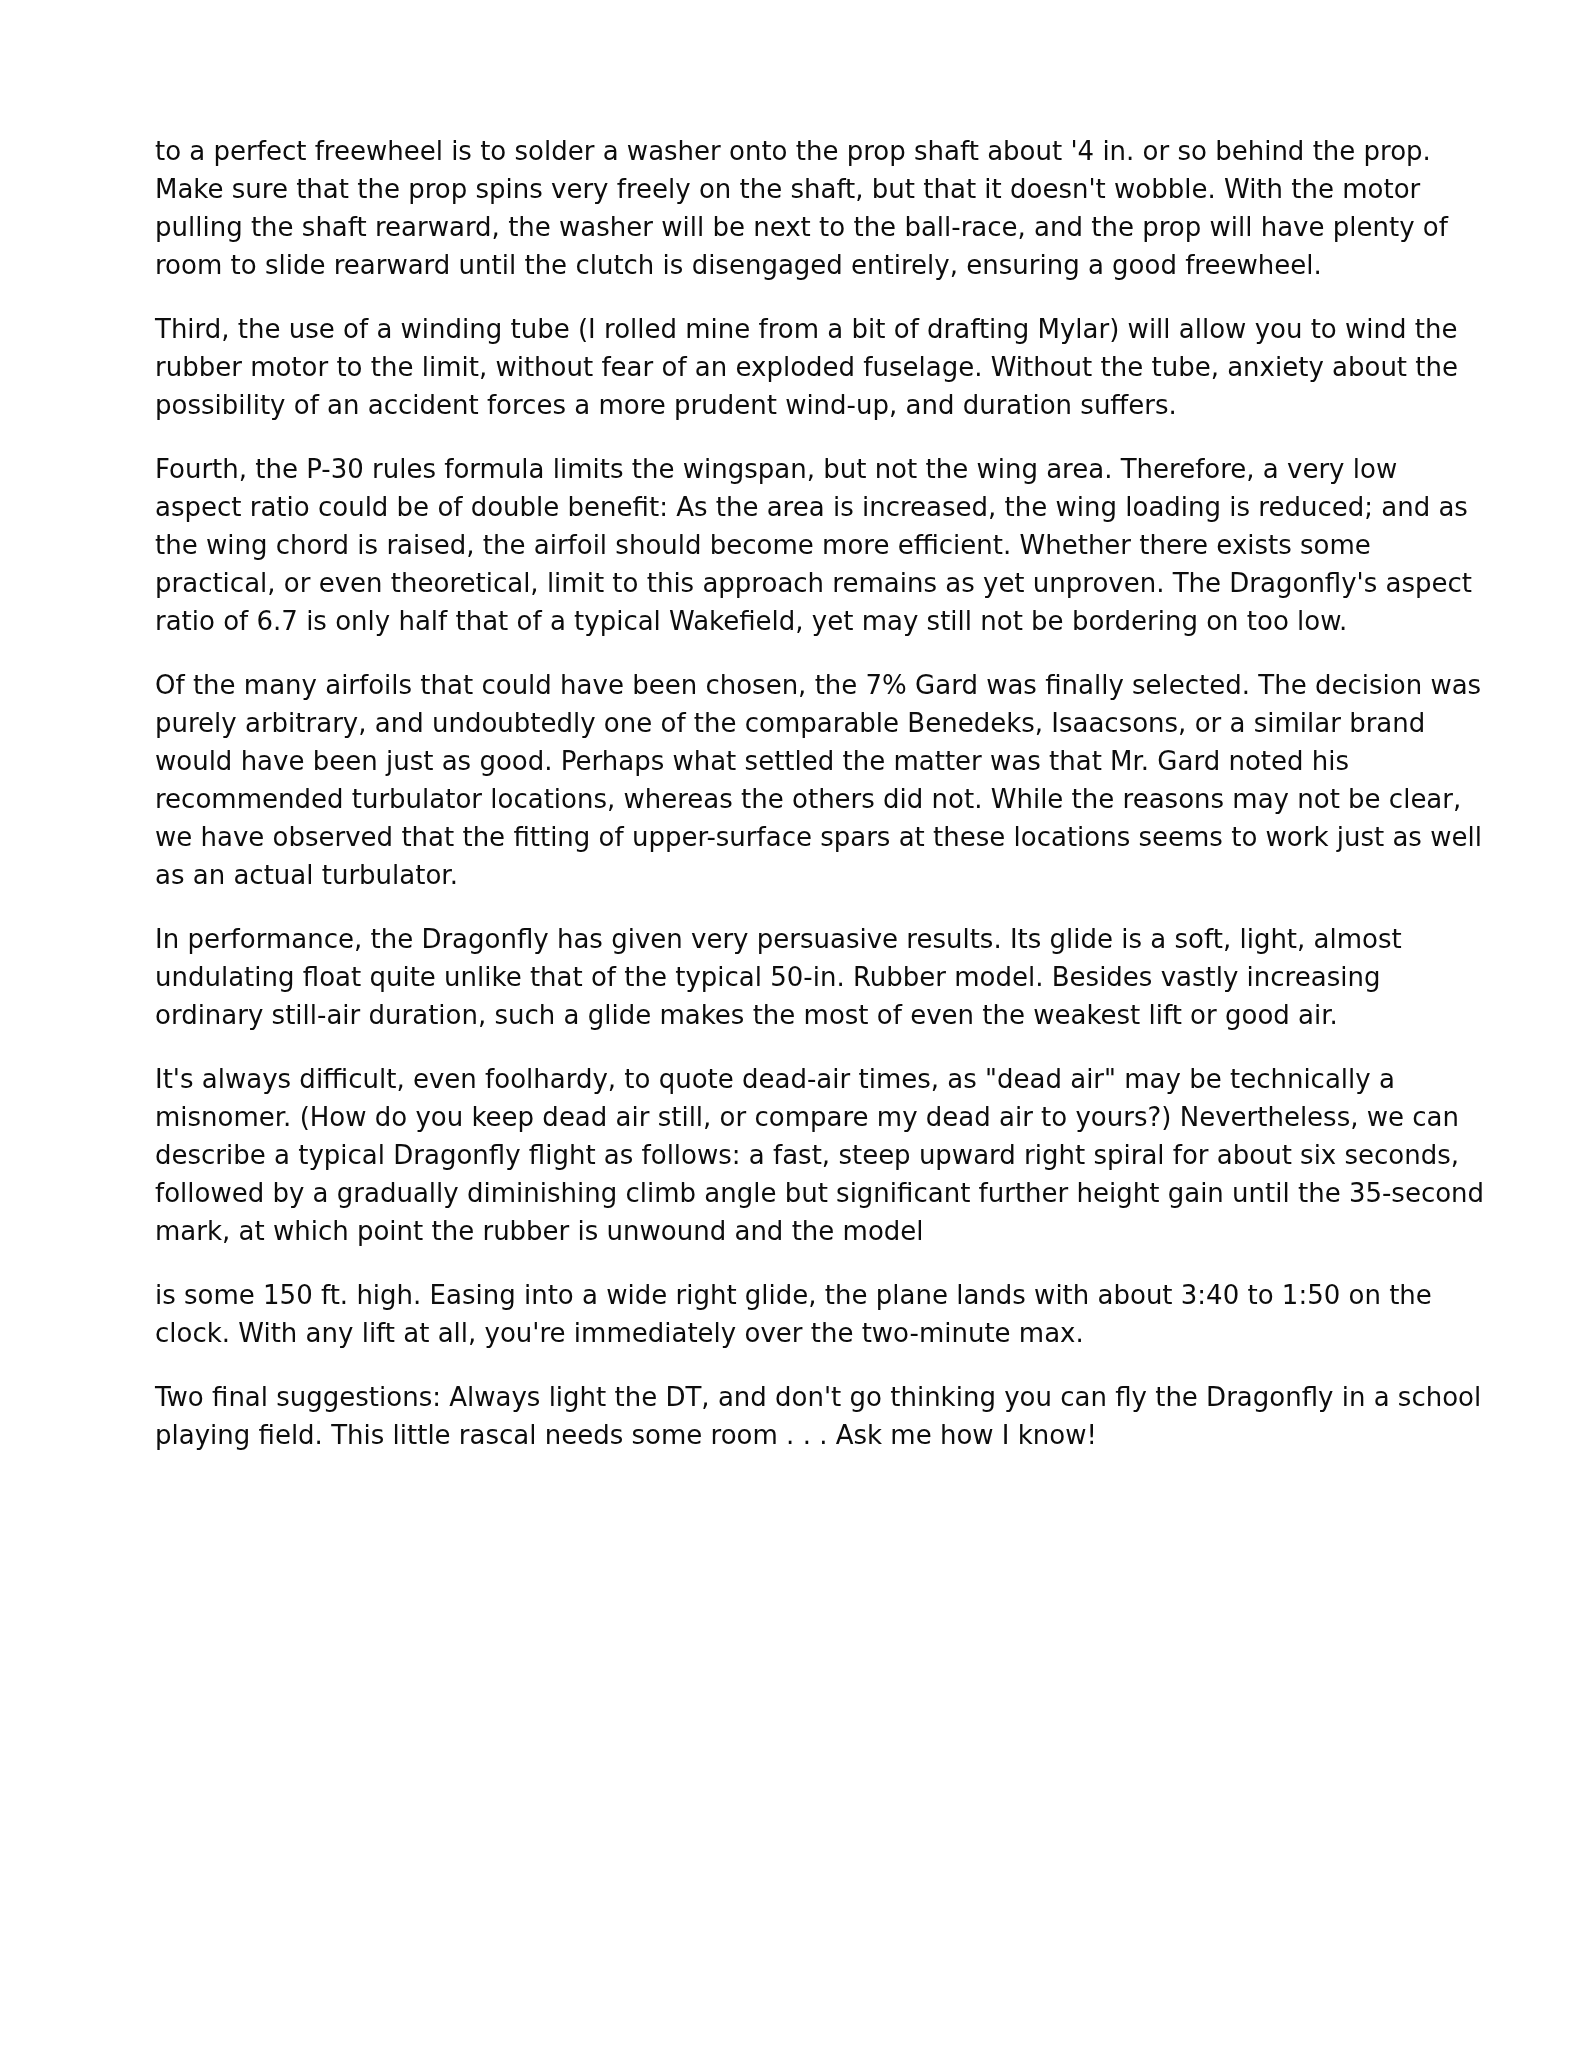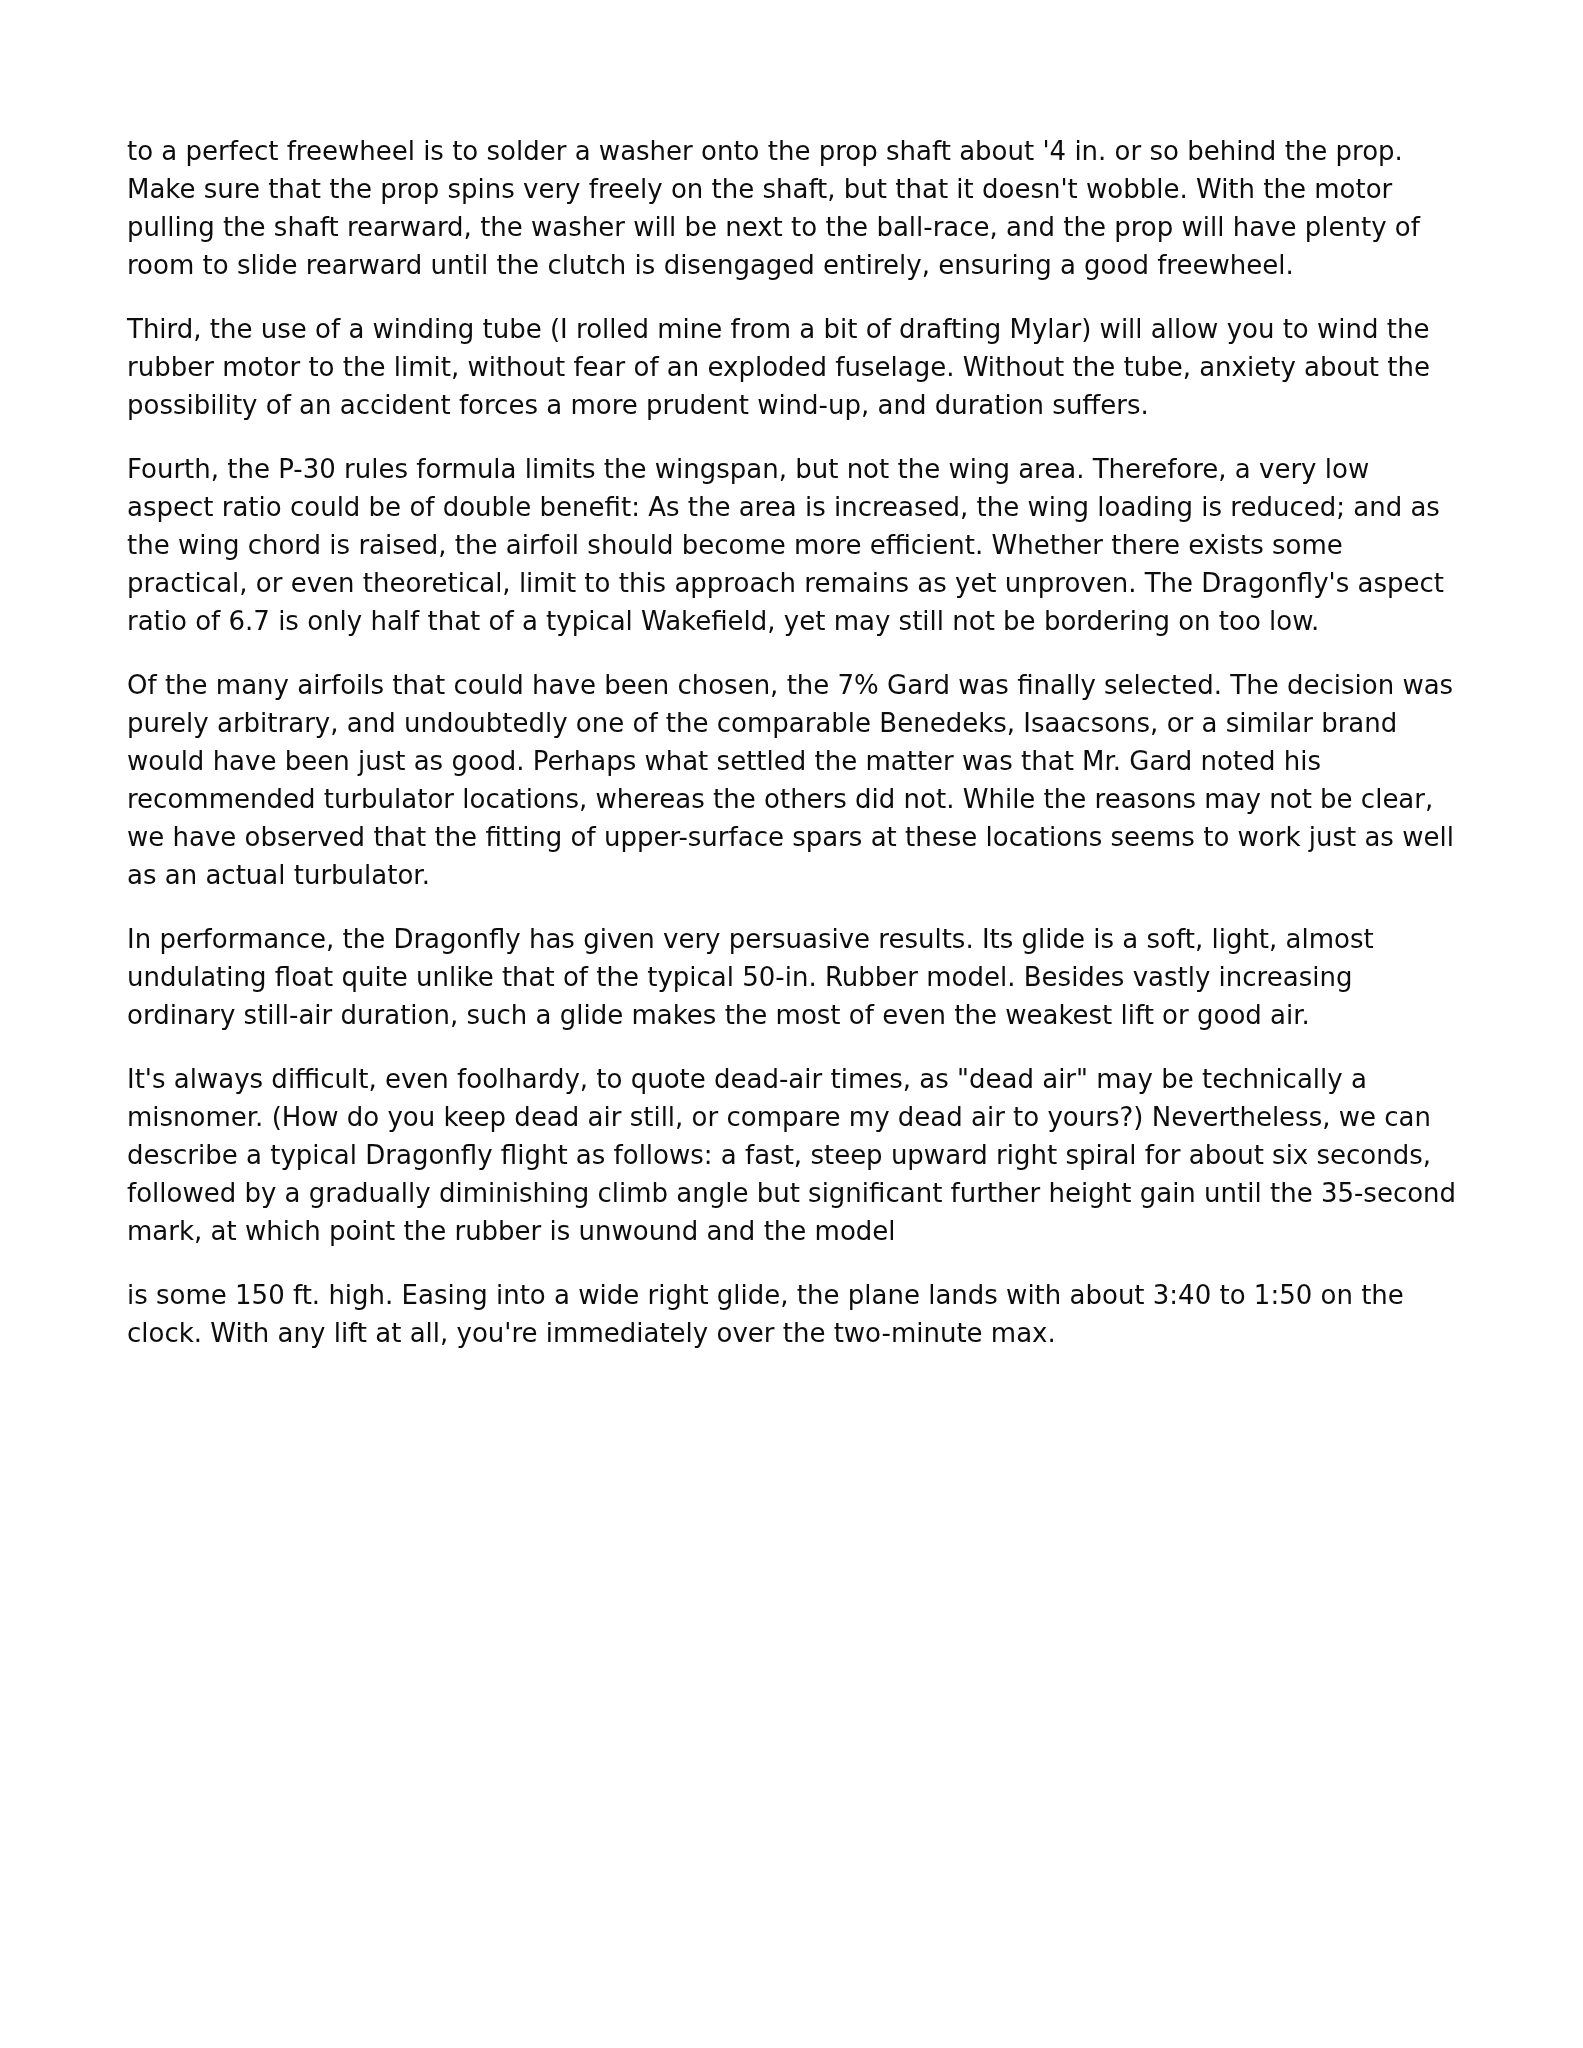--- a/index.html
+++ b/index.html
@@ -9,21 +9,21 @@
   }
   .page {
     position: relative;
     width: 1583px;
     height: 2048px;
     background: #ffffff;
     overflow: hidden;
   }
   .content {
     position: absolute;
-    left: 127px;
+    left: 155px;
     top: 132px;
     width: 1332px;
     font-family: "DejaVu Sans", "Liberation Sans", sans-serif;
     font-size: 26px;
     line-height: 38px;
     color: #0d0d0d;
     text-align: left;
   }
   .content p {
     margin: 0 0 26px 0;
@@ -35,14 +35,15 @@
 
 <div class="page">
   <div class="content">
     <p>to a perfect freewheel is to solder a washer onto the prop shaft about '4 in. or so behind the prop. Make sure that the prop spins very freely on the shaft, but that it doesn't wobble. With the motor pulling the shaft rearward, the washer will be next to the ball-race, and the prop will have plenty of room to slide rearward until the clutch is disengaged entirely, ensuring a good freewheel.</p>
     <p>Third, the use of a winding tube (I rolled mine from a bit of drafting Mylar) will allow you to wind the rubber motor to the limit, without fear of an exploded fuselage. Without the tube, anxiety about the possibility of an accident forces a more prudent wind-up, and duration suffers.</p>
     <p>Fourth, the P-30 rules formula limits the wingspan, but not the wing area. Therefore, a very low aspect ratio could be of double benefit: As the area is increased, the wing loading is reduced; and as the wing chord is raised, the airfoil should become more efficient. Whether there exists some practical, or even theoretical, limit to this approach remains as yet unproven. The Dragonfly's aspect ratio of 6.7 is only half that of a typical Wakefield, yet may still not be bordering on too low.</p>
     <p>Of the many airfoils that could have been chosen, the 7% Gard was finally selected. The decision was purely arbitrary, and undoubtedly one of the comparable Benedeks, Isaacsons, or a similar brand would have been just as good. Perhaps what settled the matter was that Mr. Gard noted his recommended turbulator locations, whereas the others did not. While the reasons may not be clear, we have observed that the fitting of upper-surface spars at these locations seems to work just as well as an actual turbulator.</p>
     <p>In performance, the Dragonfly has given very persuasive results. Its glide is a soft, light, almost undulating float quite unlike that of the typical 50-in. Rubber model. Besides vastly increasing ordinary still-air duration, such a glide makes the most of even the weakest lift or good air.</p>
     <p>It's always difficult, even foolhardy, to quote dead-air times, as "dead air" may be technically a misnomer. (How do you keep dead air still, or compare my dead air to yours?) Nevertheless, we can describe a typical Dragonfly flight as follows: a fast, steep upward right spiral for about six seconds, followed by a gradually diminishing climb angle but significant further height gain until the 35-second mark, at which point the rubber is unwound and the model</p>
     <p>is some 150 ft. high. Easing into a wide right glide, the plane lands with about 3:40 to 1:50 on the clock. With any lift at all, you're immediately over the two-minute max.</p>
+    <p>Two final suggestions: Always light the DT, and don't go thinking you can fly the Dragonfly in a school playing field. This little rascal needs some room . . . Ask me how I know!</p>
   </div>
 </div>
 
 </body></html>

